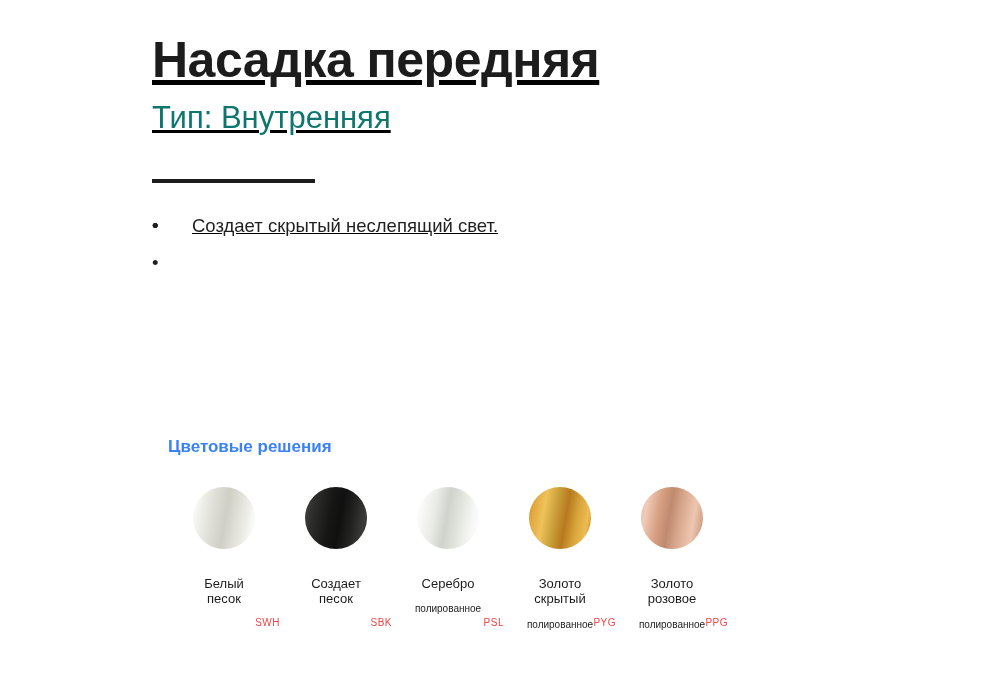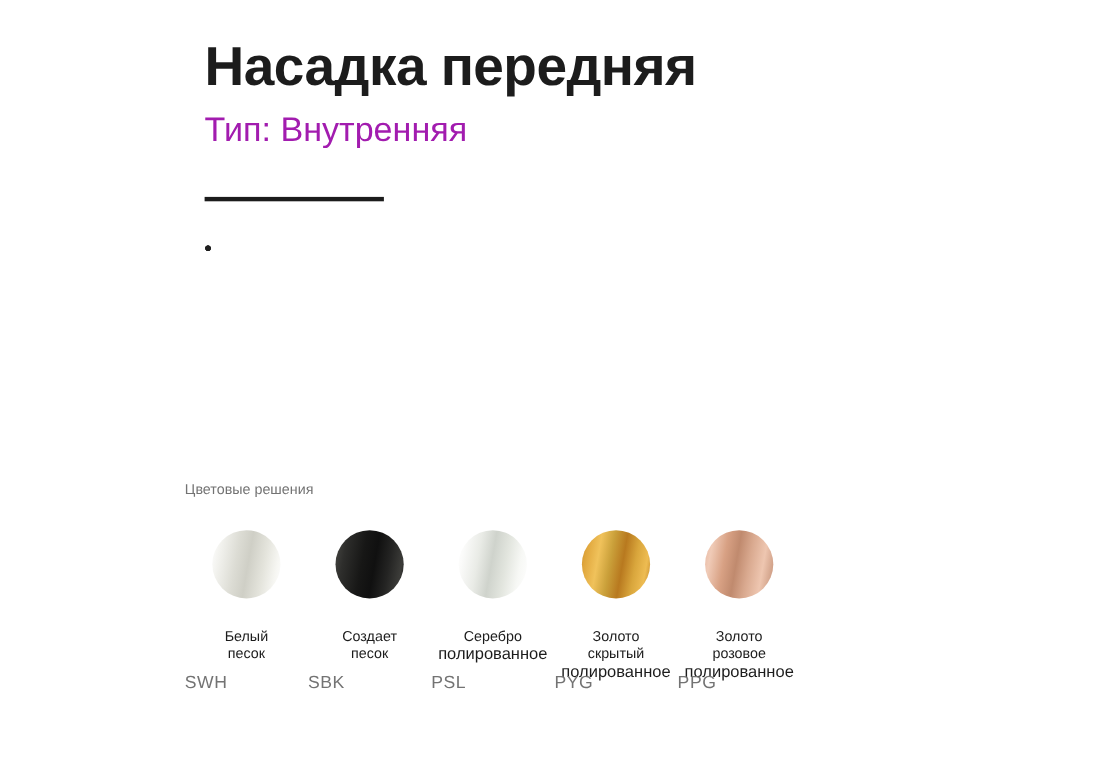--- a/index.html
+++ b/index.html
@@ -16,37 +16,38 @@
   }
   .page {
     position: absolute;
     left: 0; top: 0;
     width: 1000px;
     height: 700px;
     background: #ffffff;
   }
   .content {
     position: absolute;
-    left: 186px;
+    left: 152px;
     top: 34px;
     width: 800px;
+    text-decoration: underline;
   }
   .title {
     font-size: 50px;
     font-weight: bold;
     color: #1c1c1c;
     letter-spacing: -0.5px;
     line-height: 1.05;
     margin: 0;
     white-space: nowrap;
   }
   .subtitle {
     margin: 14px 0 0 0;
     font-size: 31px;
-    color: #a21caf;
+    color: #0f766e;
     font-weight: normal;
     line-height: 1.1;
     white-space: nowrap;
   }
   .rule {
     margin-top: 44px;
     width: 163px;
     height: 4px;
     background: #1c1c1c;
   }
@@ -71,23 +72,23 @@
     font-size: 18.5px;
     line-height: 1.0;
   }
   .colors-section {
     position: absolute;
     left: 168px;
     top: 437px;
     width: 800px;
   }
   .colors-title {
-    font-size: 13px;
-    font-weight: normal;
-    color: #737373;
+    font-size: 17px;
+    font-weight: bold;
+    color: #3b82f6;
     margin: 0 0 30px 0;
   }
   .swatch-row {
     display: flex;
     align-items: flex-start;
   }
   .swatch-cell {
     width: 112px;
     text-align: center;
     position: relative;
@@ -99,33 +100,33 @@
     margin: 0 auto;
     display: block;
   }
   .swatch-name {
     margin-top: 27px;
     font-size: 13px;
     color: #1c1c1c;
     line-height: 1.18;
   }
   .swatch-sub {
-    font-size: 15px;
+    font-size: 10px;
     color: #1c1c1c;
     line-height: 1.2;
-    margin-top: 0;
+    margin-top: 12px;
   }
   .swatch-code {
     position: absolute;
     left: 0;
     top: 130px;
     width: 112px;
-    text-align: left;
-    font-size: 16px;
-    color: #737373;
+    text-align: right;
+    font-size: 10px;
+    color: #ef4444;
     letter-spacing: 0.5px;
   }
   
   .sw-swh {
     background: linear-gradient(100deg, #ffffff 0%, #f2f2ee 14%, #dcdcd4 36%, #cfcfc6 52%, #e4e4dc 72%, #f6f6f2 88%, #ffffff 100%);
   }
   .sw-sbk {
     background: linear-gradient(100deg, #4a4a46 0%, #2e2e2c 16%, #171716 40%, #101010 56%, #242423 74%, #3c3c39 90%, #111111 100%);
   }
   .sw-psl {
@@ -150,20 +151,21 @@
 
     <ul class="features">
       <li>
         <span class="bullet">•</span>
       </li>
       <li>
         <span class="bullet">•</span>
       </li>
       <li>
         <span class="bullet">•</span>
+        <span>Создает скрытый неслепящий свет.</span>
       </li>
       <li>
         <span class="bullet">•</span>
       </li>
     </ul>
   </div>
 
   <div class="colors-section">
     <div class="colors-title">Цветовые решения</div>
 

